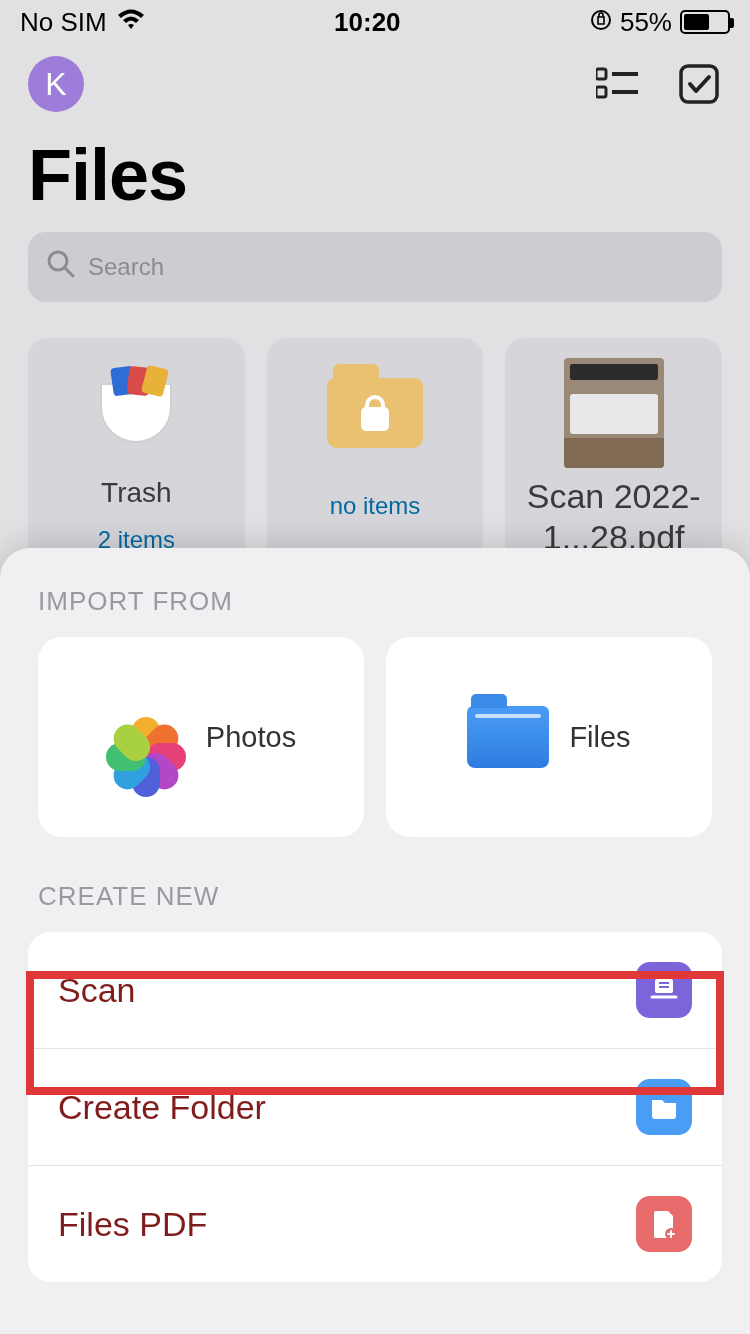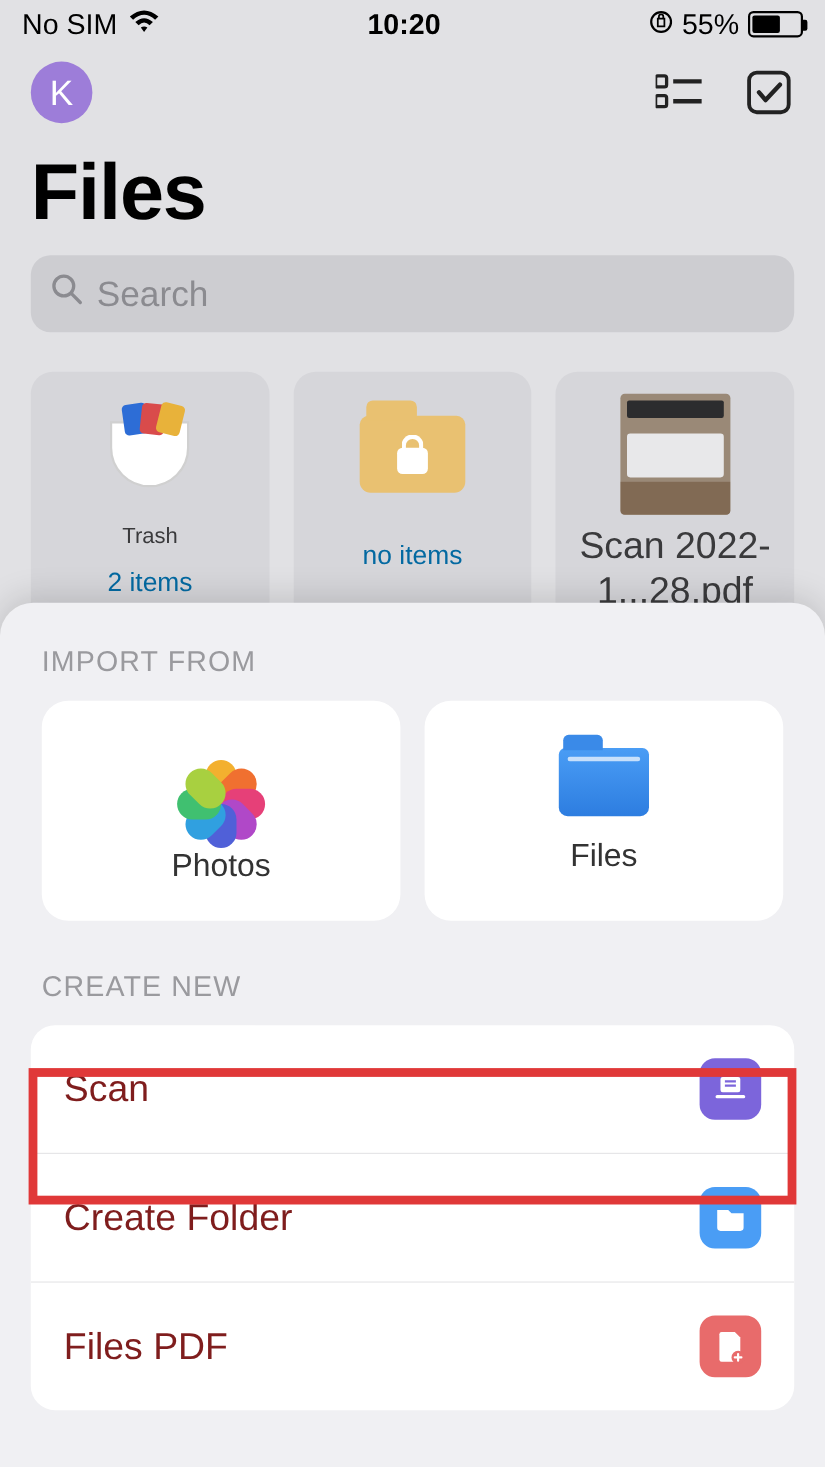--- a/index.html
+++ b/index.html
@@ -51,31 +51,31 @@
   .page-title{
     font-size:72px;font-weight:800;color:#000;
     padding:22px 28px 16px;
     letter-spacing:-1px;
   }
   
   .search{
     margin:0 28px; height:70px;
     background:#cdcdd1; border-radius:18px;
     display:flex;align-items:center;padding:0 18px;gap:12px;
-    color:#8b8b90;font-size:32px;
+    color:#8b8b90;font-size:24px;
   }
   
   .grid{display:flex;gap:22px;padding:36px 28px 0;}
   .card{
     flex:1;background:#d6d6da;border-radius:20px;
     height:260px;display:flex;flex-direction:column;align-items:center;
     padding-top:30px;
   }
   .card-icon{width:100px;height:90px;display:flex;align-items:center;justify-content:center;}
-  .card-title{font-size:20px;color:#3a3a3c;text-align:center;line-height:1.2;}
+  .card-title{font-size:28px;color:#3a3a3c;text-align:center;line-height:1.2;}
   .card-title.two{font-size:34px;}
   .card-sub{font-size:24px;color:#0369a1;margin-top:16px;}
   .card .spacer{flex:0 0 18px;}
   
   .trash-can{
     width:72px;height:60px;background:#fff;
     border-radius:0 0 36px 36px;
     border:2px solid #d0d0d0;position:relative;
   }
   .trash-items{position:absolute;top:-18px;left:10px;display:flex;gap:-4px;}
@@ -107,21 +107,21 @@
     padding:38px 0 0;
     box-shadow:0 -4px 30px rgba(0,0,0,0.15);
   }
   .section-label{
     color:#9a9a9e;font-size:26px;letter-spacing:1px;
     padding:0 38px 20px;font-weight:500;
   }
   .import-row{display:flex;gap:22px;padding:0 38px 44px;}
   .import-card{
     flex:1;background:#fff;border-radius:24px;height:200px;
-    display:flex;flex-direction:column;align-items:center;justify-content:center;gap:20px;
+    display:flex;flex-direction:row;align-items:center;justify-content:center;gap:20px;
   }
   .import-label{font-size:29px;color:#333;}
   
   .photos-ic{width:80px;height:80px;position:relative;}
   .petal{position:absolute;width:28px;height:40px;border-radius:14px;left:26px;top:20px;transform-origin:14px 40px;}
   .files-ic{width:82px;height:62px;background:linear-gradient(#4a9df5,#2d7de0);border-radius:6px 6px 8px 8px;position:relative;}
   .files-ic::before{content:"";position:absolute;top:-12px;left:4px;width:36px;height:14px;background:#3a8ae8;border-radius:5px 5px 0 0;}
   .files-ic::after{content:"";position:absolute;top:8px;left:8px;right:8px;height:4px;background:rgba(255,255,255,0.7);border-radius:2px;}
   .comp-ic{display:flex;flex-direction:column;align-items:center;}
   .comp-screen{width:86px;height:56px;background:#b8c8e4;border:4px solid #6d7994;border-radius:6px;}

